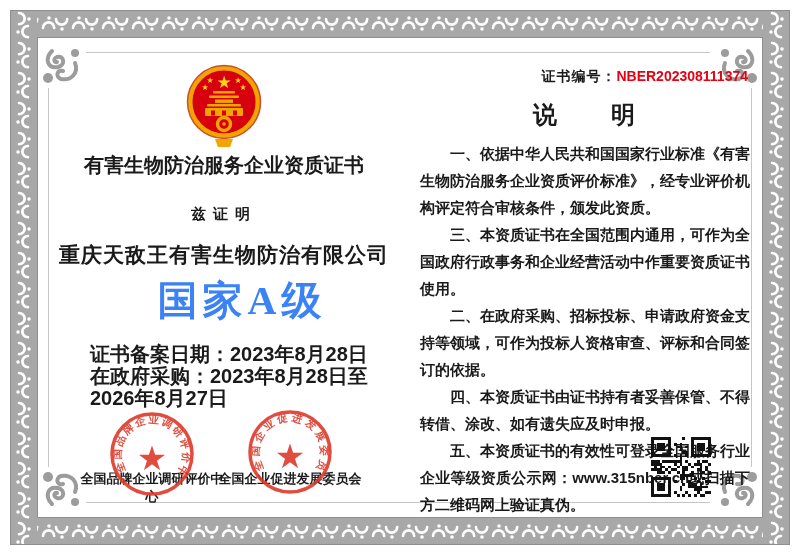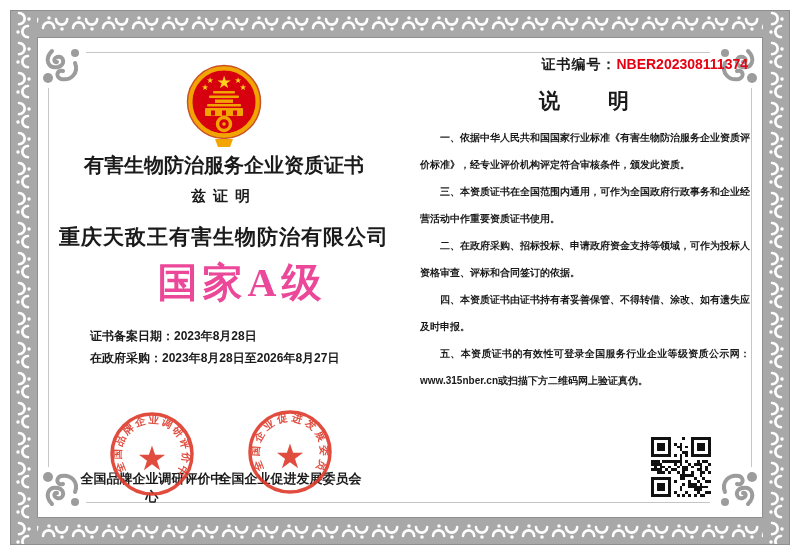--- a/index.html
+++ b/index.html
@@ -10,38 +10,38 @@
   .band-top{left:10px;top:10px;}
   .band-bottom{left:10px;top:518px;}
   .band-left{left:10px;top:10px;transform-origin:0 0;transform:translateX(27px) rotate(90deg);}
   .band-right{left:763px;top:10px;transform-origin:0 0;transform:translateX(27px) rotate(90deg);}
   .overlay{position:absolute;left:0;top:0;pointer-events:none;}
 
   .left-col{position:absolute;left:48px;top:52px;width:352px;text-align:center;}
   .emblem{margin:10px auto 0;}
   .country-title{font-size:24px;font-weight:bold;letter-spacing:2px;margin-top:8px;line-height:1.2;}
   .cert-title{font-size:20px;font-weight:bold;margin-top:5px;line-height:1.2;}
-  .certify{font-size:15px;font-weight:bold;letter-spacing:7px;margin-top:10px;}
+  .certify{font-size:15px;font-weight:bold;letter-spacing:7px;margin-top:28px;}
   .company{font-size:21px;font-weight:bold;letter-spacing:1px;margin-top:17px;text-align:center;}
   .grade{font-family:"Liberation Serif","DejaVu Serif",serif;font-size:40px;font-weight:bold;
-         color:#ec4899;letter-spacing:5px;margin-top:9px;line-height:1.15;margin-left:36px;}
-  .dates{text-align:left;margin:19px 0 0 42px;font-size:12px;font-weight:bold;line-height:22px;}
+         color:#3b82f6;letter-spacing:5px;margin-top:9px;line-height:1.15;margin-left:36px;}
+  .dates{text-align:left;margin:19px 0 0 42px;font-size:20px;font-weight:bold;line-height:22px;}
 
   .seal-caption{position:absolute;width:148px;text-align:center;font-size:13px;font-weight:bold;z-index:1;}
   .seal-caption.s1{left:78px;top:470px;}
   .seal-caption.s2{left:216px;top:470px;}
   .seal{position:absolute;z-index:2;}
   .seal.s1{left:108px;top:410px;}
   .seal.s2{left:246px;top:408px;}
 
-  .right-col{position:absolute;left:420px;top:40px;width:330px;}
+  .right-col{position:absolute;left:420px;top:52px;width:330px;}
   .cert-no{text-align:right;font-size:14px;font-weight:bold;margin-top:16px;padding-right:2px;letter-spacing:1px;}
   .cert-no .num{color:#e60012;letter-spacing:0;}
-  .notes-title{text-align:center;font-size:21px;font-weight:bold;margin-top:13px;white-space:pre;letter-spacing:2px;}
-  .notes{margin-top:9px;font-size:10px;font-weight:bold;line-height:27px;text-align:justify;}
+  .notes-title{text-align:center;font-size:24px;font-weight:bold;margin-top:13px;white-space:pre;letter-spacing:2px;}
+  .notes{margin-top:9px;font-size:15px;font-weight:bold;line-height:27px;text-align:justify;}
   .notes p{margin:0;text-indent:2em;}
   .qr{position:absolute;left:651px;top:437px;z-index:2;}
 </style>
 </head>
 <body>
 
 <div class="cert">
 
   <svg class="band band-top" width="780" height="27">
     <defs>

